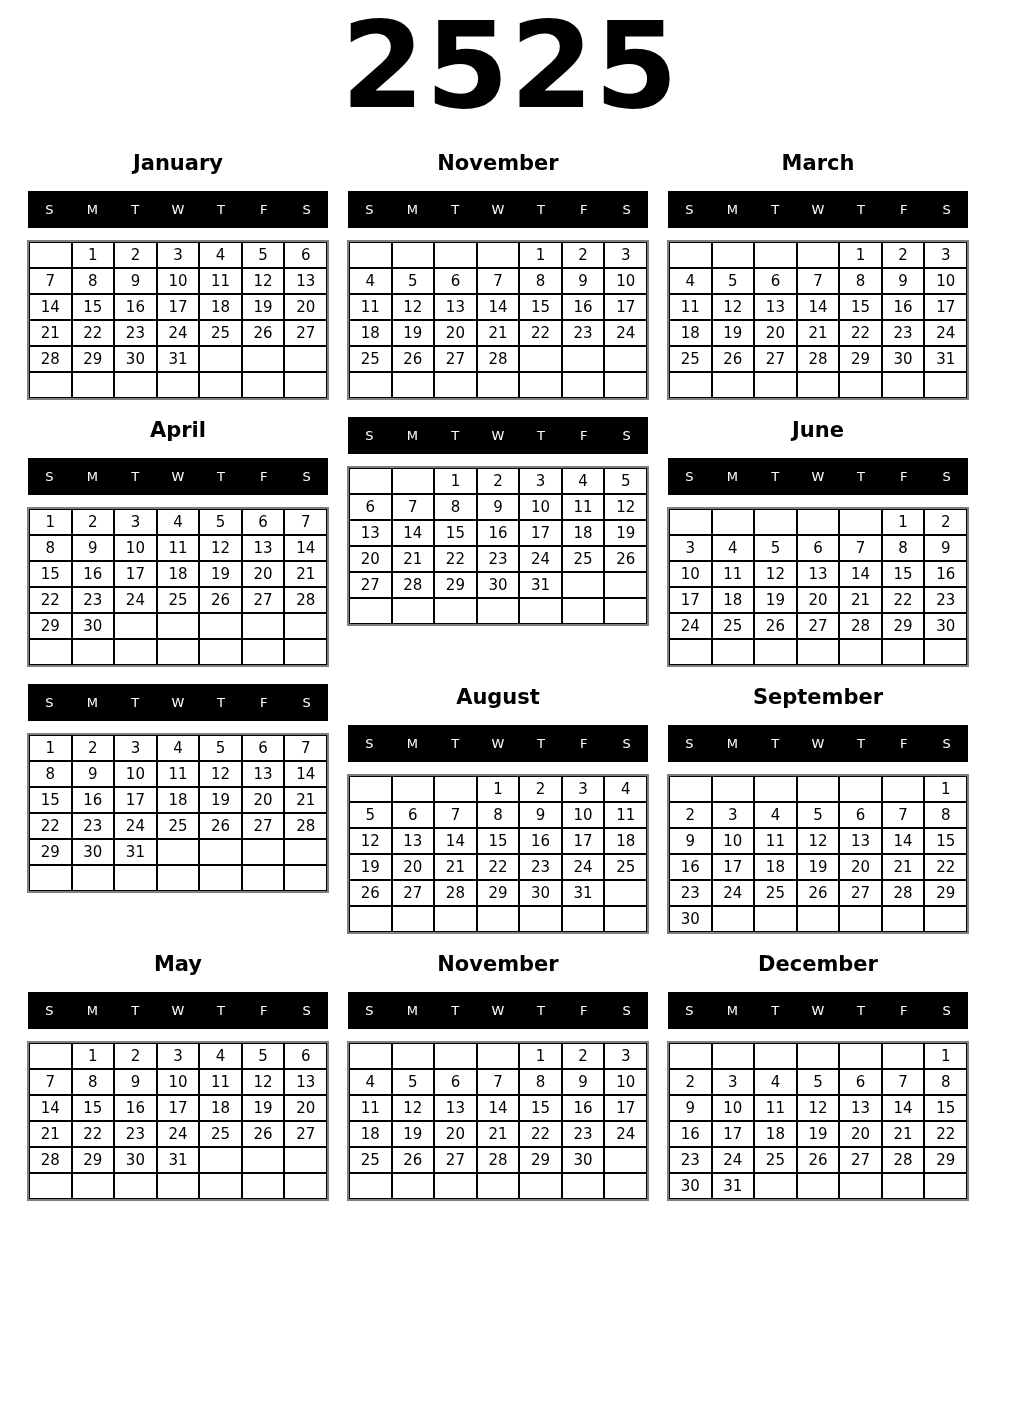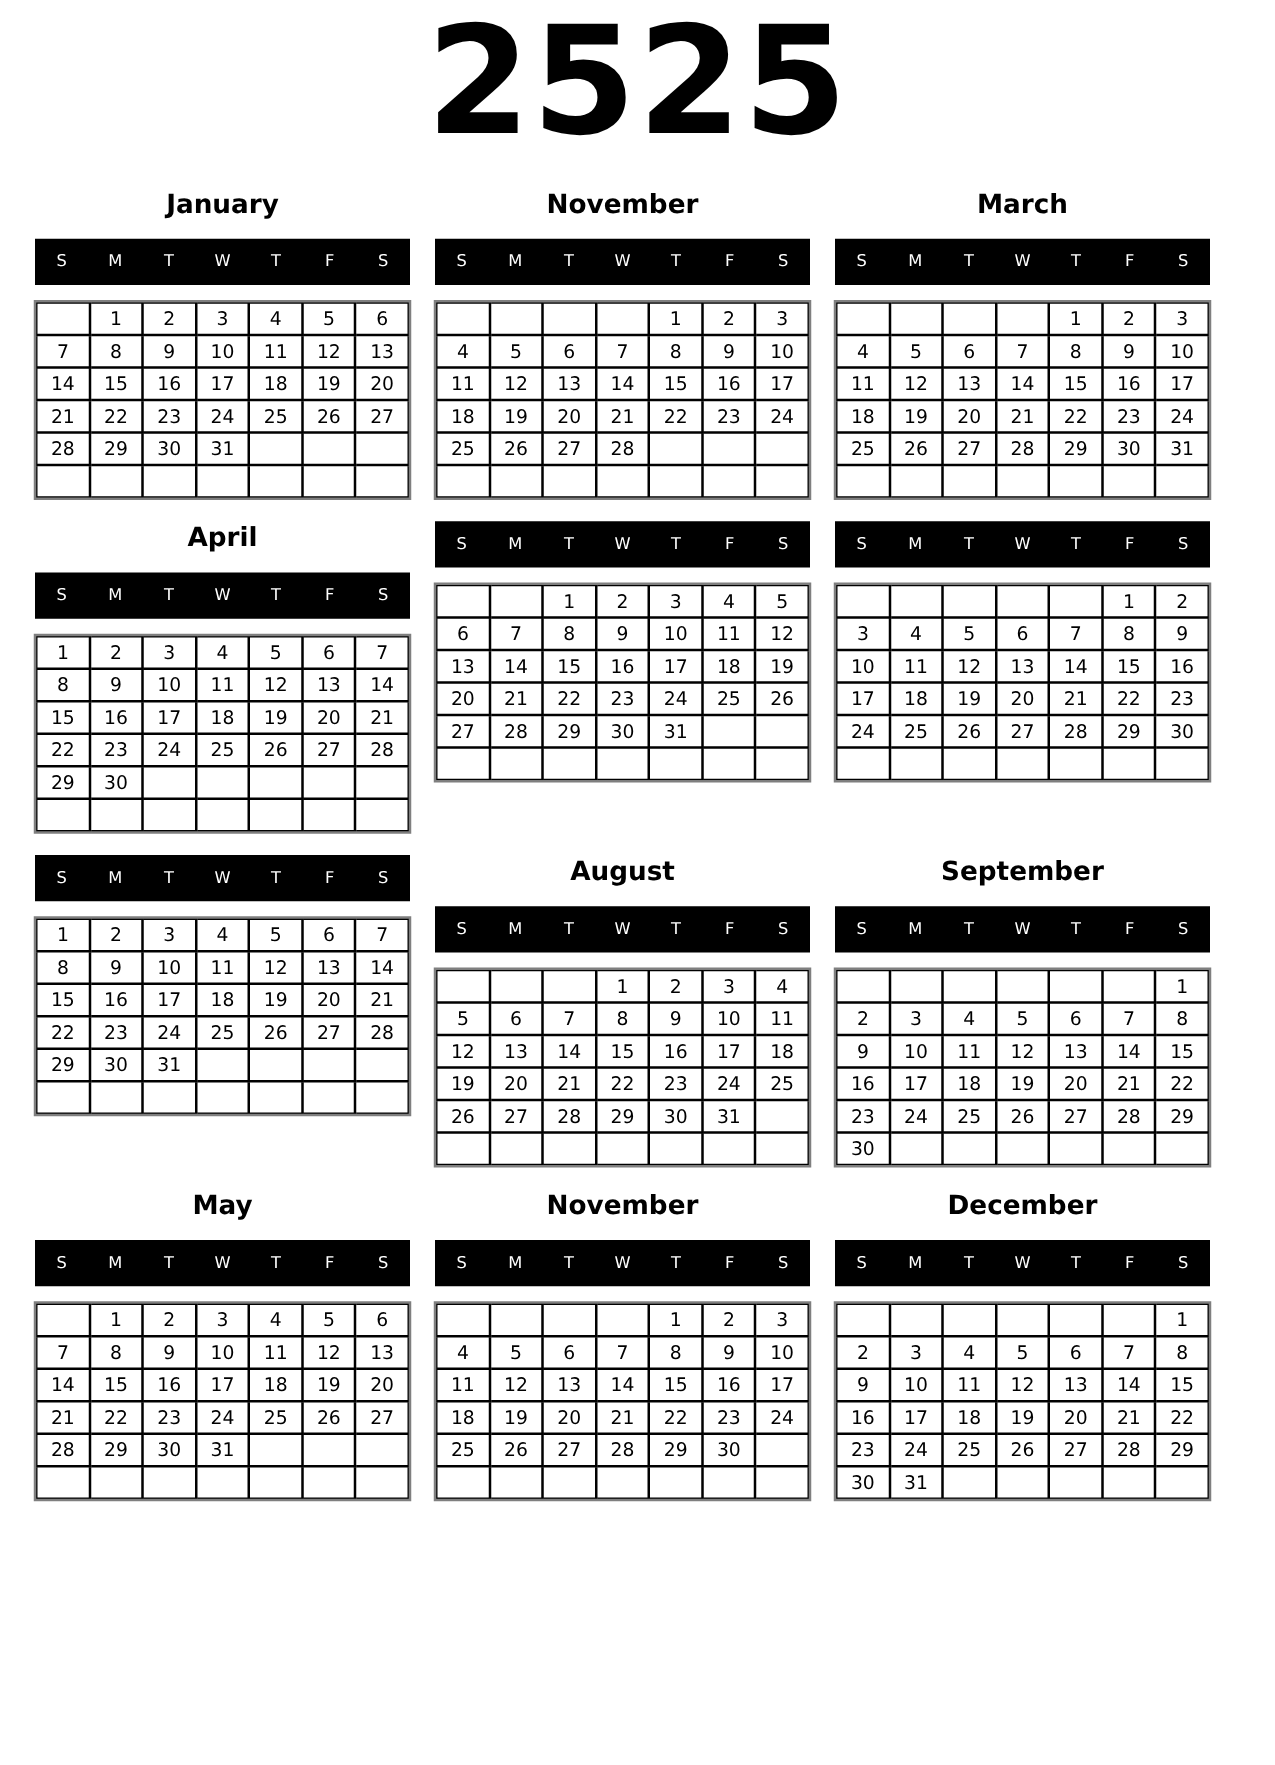--- a/index.html
+++ b/index.html
@@ -436,20 +436,21 @@
               <td></td>
               <td></td>
               <td></td>
               <td></td>
             </tr>
           </tbody>
         </table>
   </section>
 
   <section class="month">
+    <h2 class="month-name">June</h2>
     <div class="dow-bar">
           <span>S</span>
           <span>M</span>
           <span>T</span>
           <span>W</span>
           <span>T</span>
           <span>F</span>
           <span>S</span>
         </div>
     <table class="grid">

